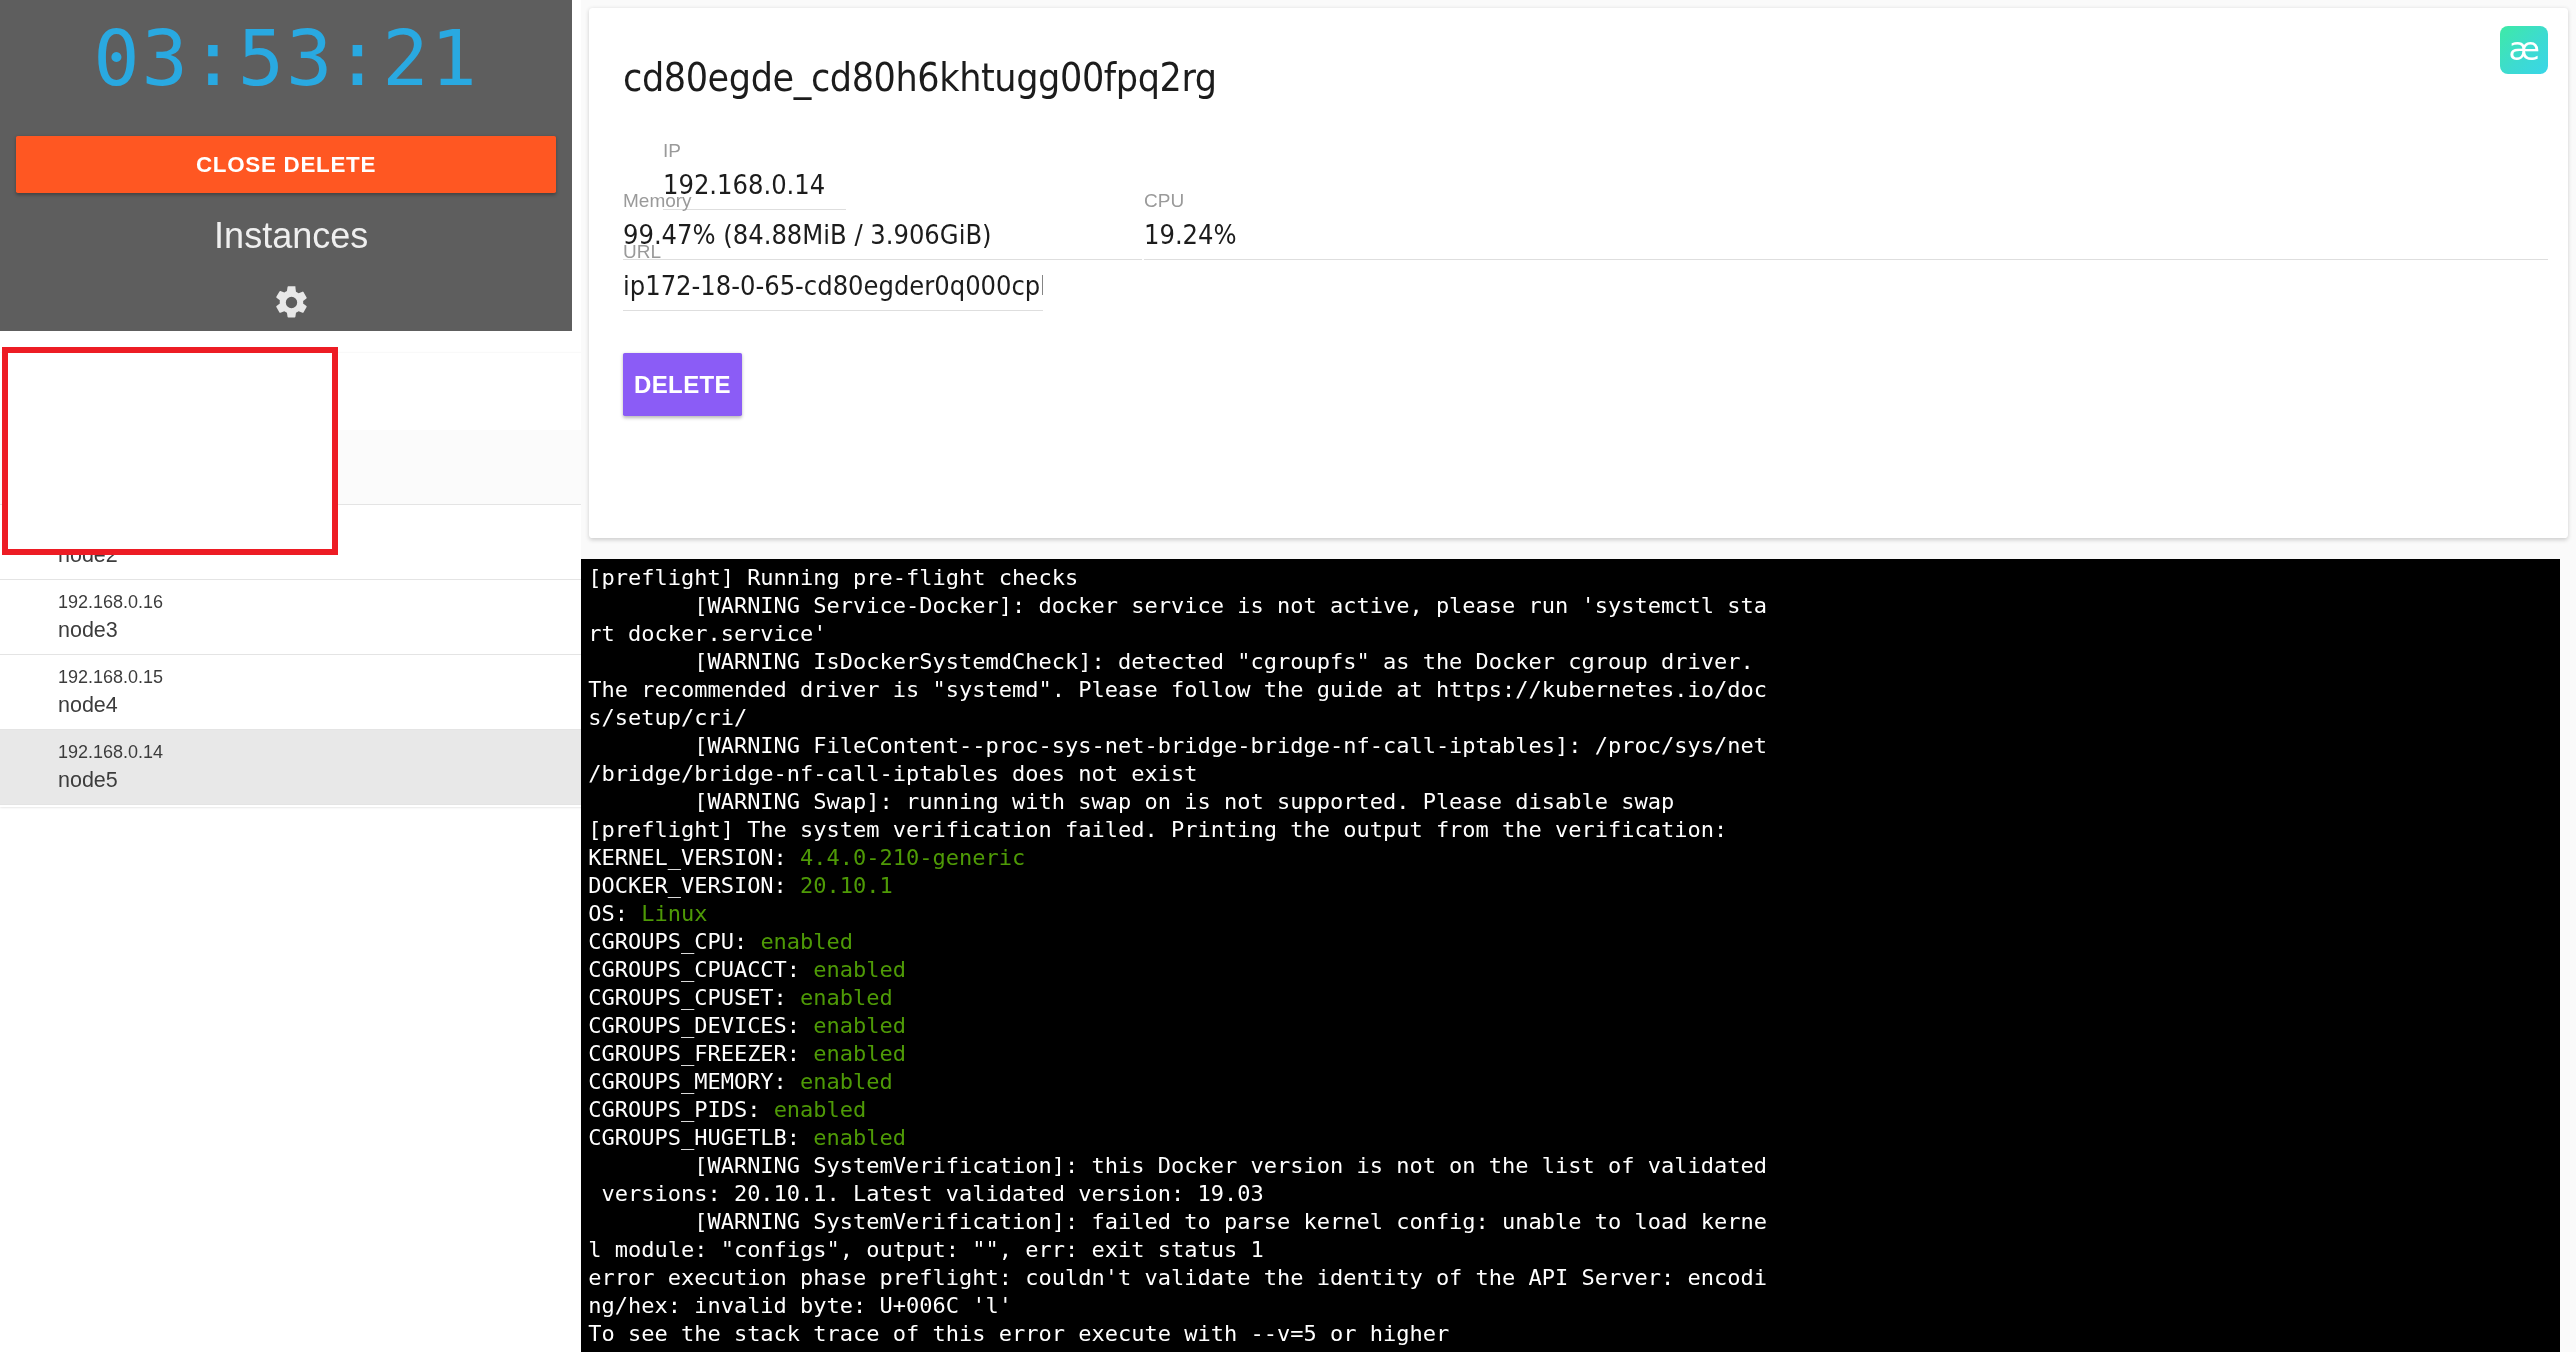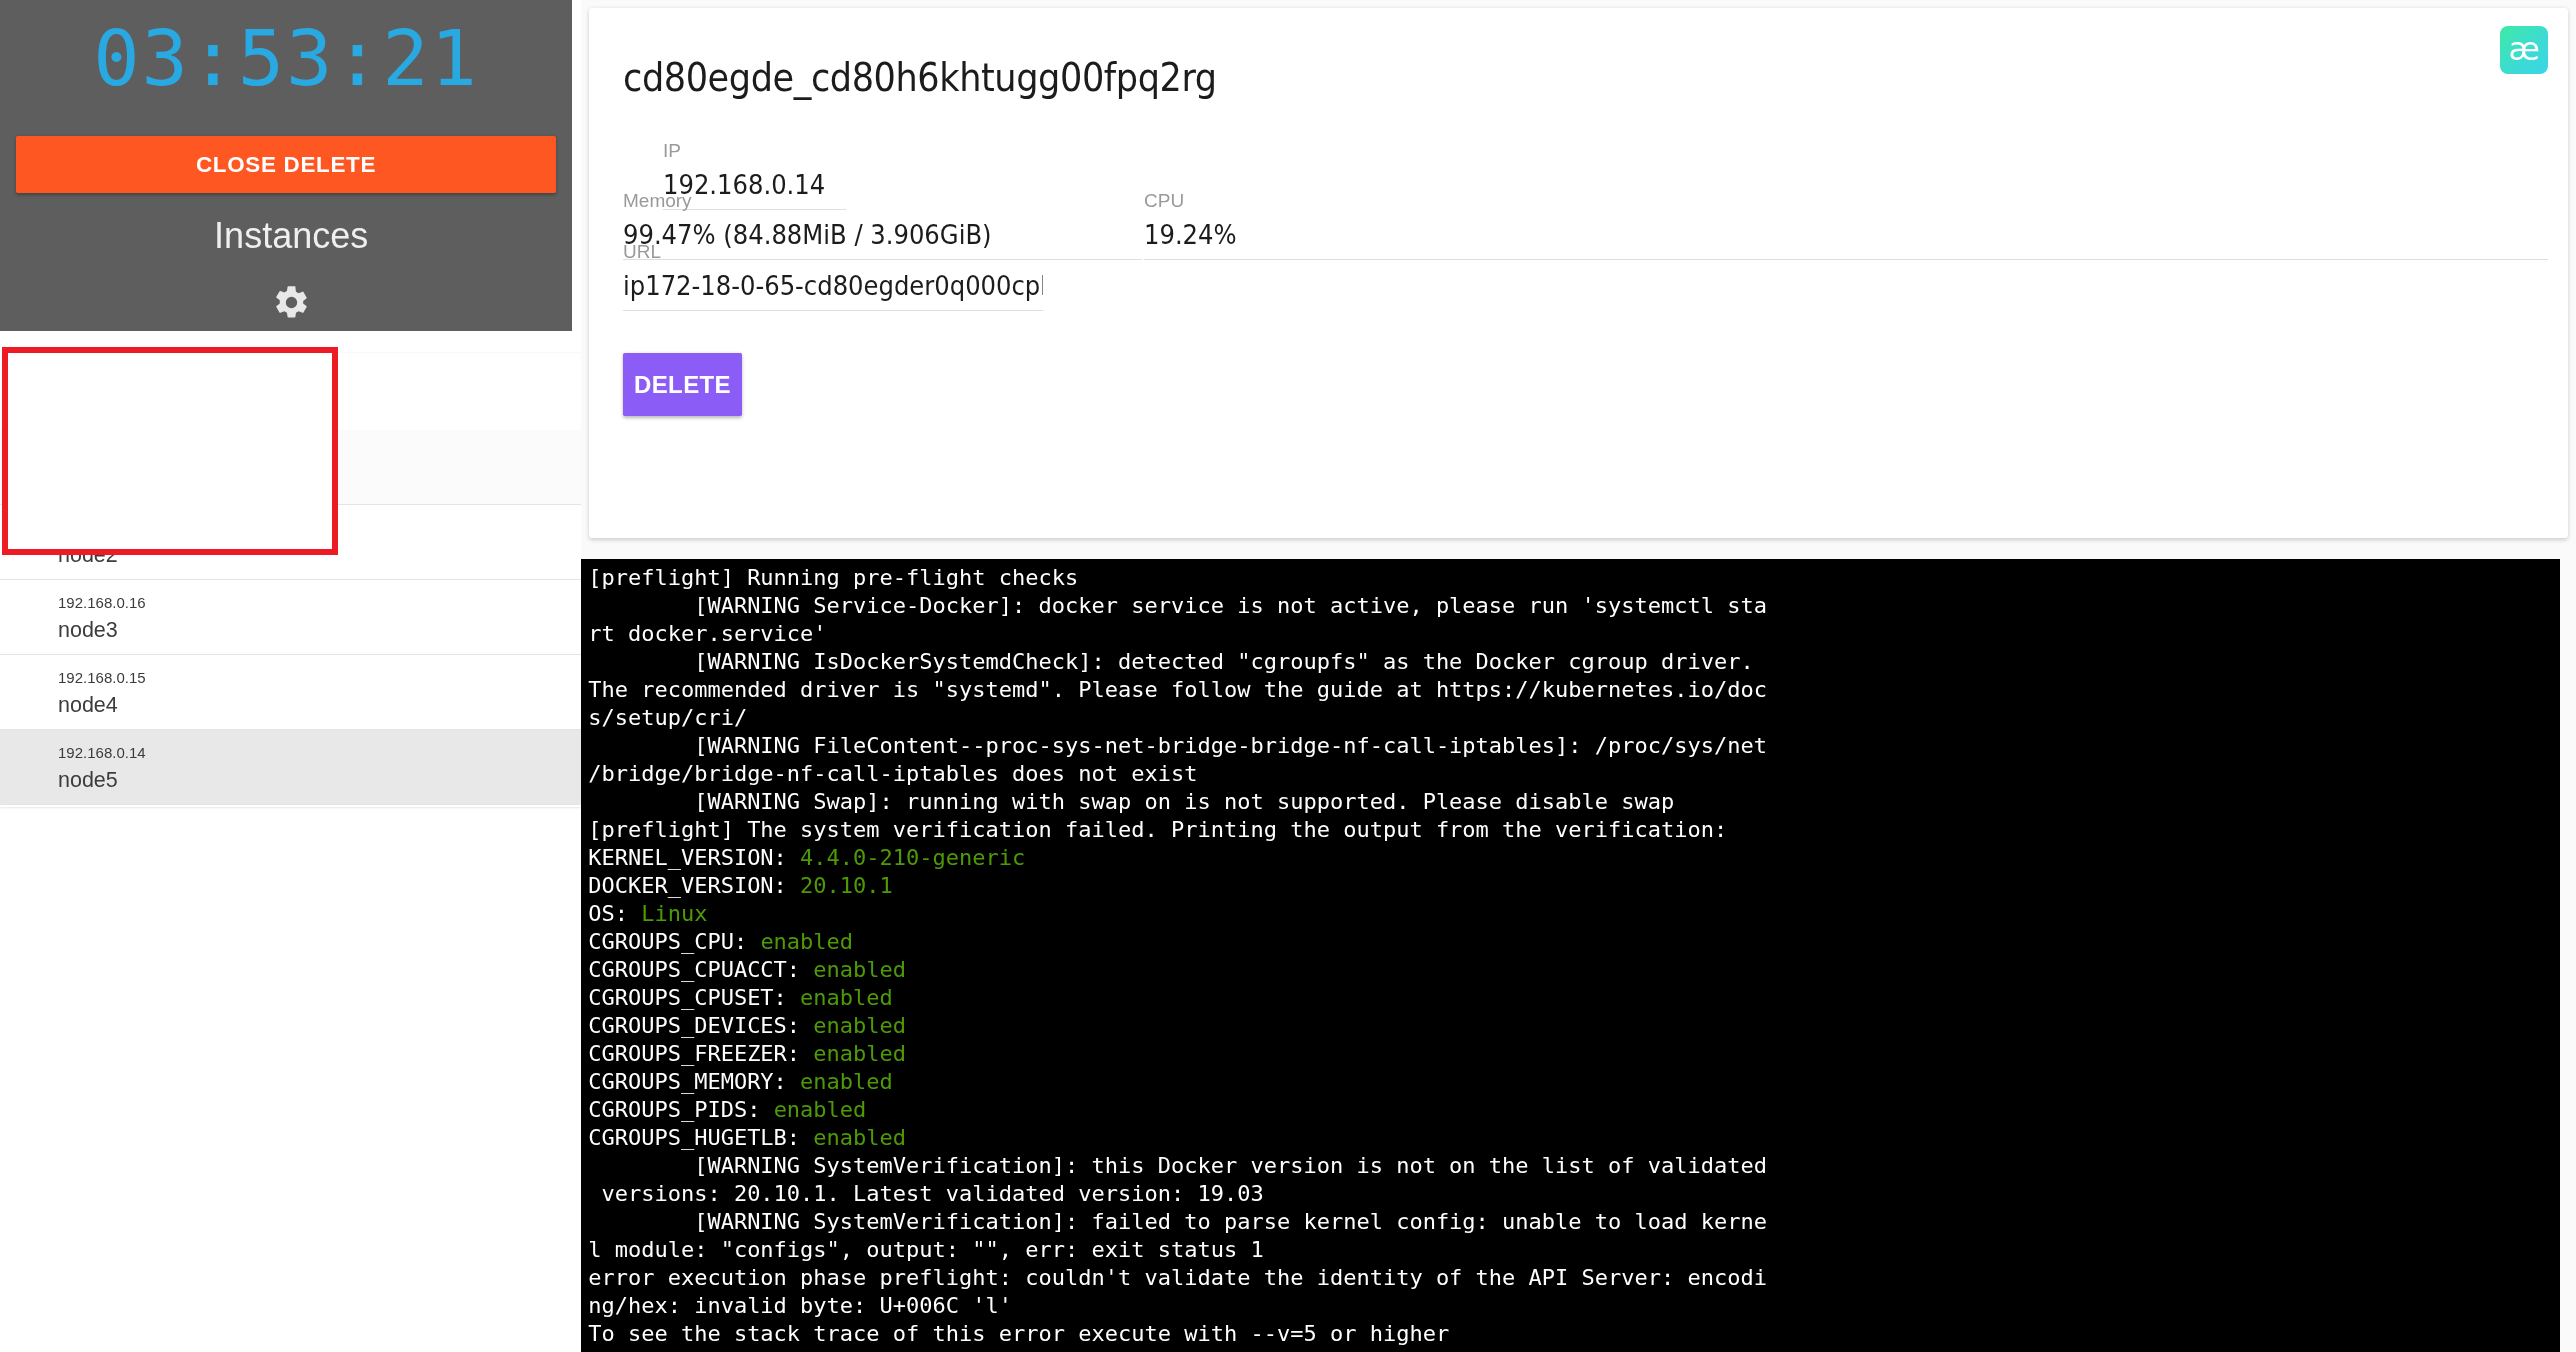--- a/index.html
+++ b/index.html
@@ -135,21 +135,21 @@
   .inst-item.selected { background: #e8e8e8; }
   .inst-item .user-icon {
     position: absolute;
     left: 55px;
     top: 25px;
     width: 38px;
     height: 38px;
   }
   .inst-item.with-icon { padding-left: 165px; }
   .inst-ip {
-    font-size: 15px;
+    font-size: 18px;
     color: #3c3c3c;
     line-height: 29px;
   }
   .inst-name {
     font-size: 21.5px;
     color: #3c3c3c;
     line-height: 27px;
   }
 
   

